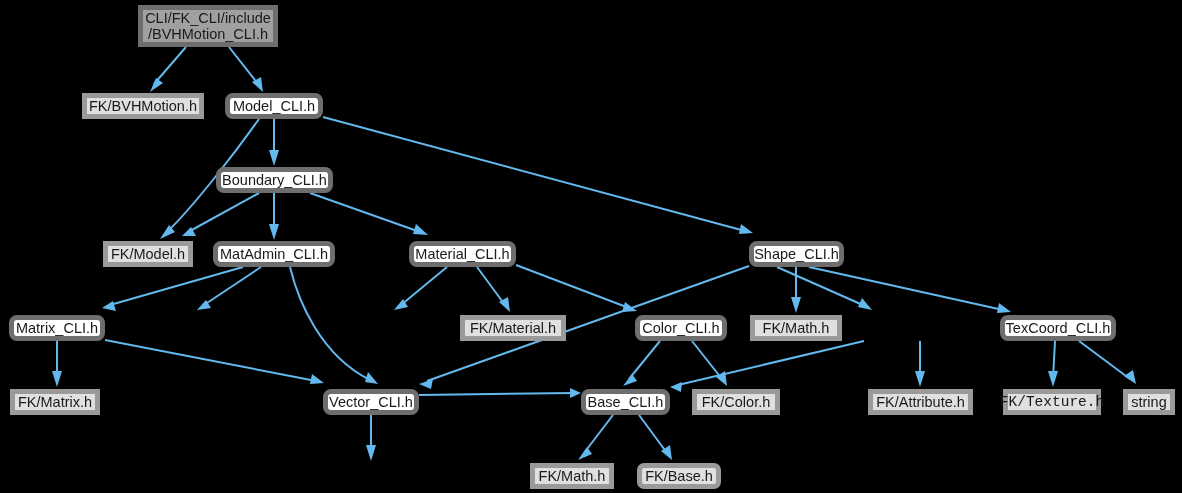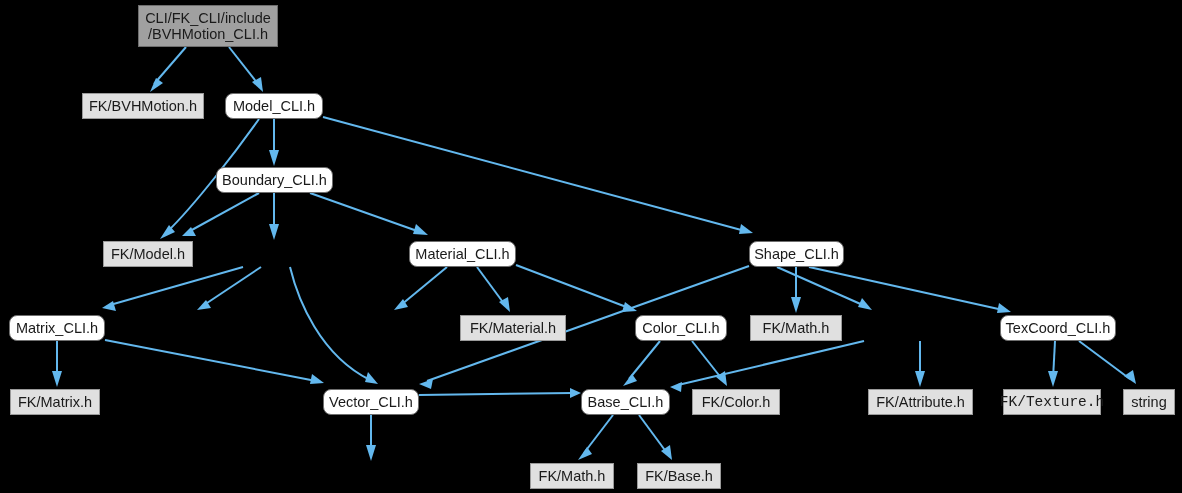--- a/index.html
+++ b/index.html
@@ -9,21 +9,21 @@
     width:1182px;
     height:493px;
     background:#000;
     font-family:"Liberation Sans", sans-serif;
     overflow:hidden;
   }
   #edges{position:absolute;left:0;top:0;width:1182px;height:493px;}
   .node{
     position:absolute;
     box-sizing:border-box;
-    border:1px solid #4d7c0f;
+    border:5px solid #4d7c0f;
     display:flex;
     align-items:center;
     justify-content:center;
     text-align:center;
     color:#1a1a1a;
     font-size:14.5px;
     line-height:16px;
     white-space:pre;
     z-index:2;
   }
@@ -96,29 +96,30 @@
       <polygon points="1053,387 1058,371 1048,371" fill="#63b8ee"></polygon>
       <path d="M1079,341 L1130,379" stroke="#63b8ee" stroke-width="2" fill="none"></path>
       <polygon points="1136,384 1133,370 1124,376" fill="#63b8ee"></polygon>
     </svg>
 <div class="node root" style="left: 138px; top: 5px; width: 140px; height: 42px;"><span>CLI/FK_CLI/include
 /BVHMotion_CLI.h</span></div>
     <div class="node grey" style="left: 82px; top: 93px; width: 122px; height: 26px;"><span>FK/BVHMotion.h</span></div>
     <div class="node white" style="left: 225px; top: 93px; width: 98px; height: 26px;"><span>Model_CLI.h</span></div>
     <div class="node grey" style="left: 103px; top: 241px; width: 90px; height: 26px;"><span>FK/Model.h</span></div>
     <div class="node white" style="left: 216px; top: 167px; width: 117px; height: 26px;"><span>Boundary_CLI.h</span></div>
+    <div class="node white" style="left: 213px; top: 241px; width: 122px; height: 26px;"><span>MatAdmin_CLI.h</span></div>
     <div class="node white" style="left: 409px; top: 241px; width: 107px; height: 26px;"><span>Material_CLI.h</span></div>
     <div class="node white" style="left: 749px; top: 241px; width: 95px; height: 26px;"><span>Shape_CLI.h</span></div>
     <div class="node white" style="left: 9px; top: 315px; width: 96px; height: 26px;"><span>Matrix_CLI.h</span></div>
     <div class="node grey" style="left: 460px; top: 315px; width: 106px; height: 26px;"><span>FK/Material.h</span></div>
     <div class="node white" style="left: 635px; top: 315px; width: 92px; height: 26px;"><span>Color_CLI.h</span></div>
     <div class="node grey" style="left: 750px; top: 315px; width: 92px; height: 26px;"><span>FK/Math.h</span></div>
     <div class="node white" style="left: 1000px; top: 315px; width: 116px; height: 26px;"><span>TexCoord_CLI.h</span></div>
     <div class="node grey" style="left: 10px; top: 389px; width: 90px; height: 26px;"><span>FK/Matrix.h</span></div>
     <div class="node white" style="left: 323px; top: 389px; width: 96px; height: 26px;"><span>Vector_CLI.h</span></div>
     <div class="node white" style="left: 581px; top: 389px; width: 89px; height: 26px;"><span>Base_CLI.h</span></div>
     <div class="node grey" style="left: 692px; top: 389px; width: 88px; height: 26px;"><span>FK/Color.h</span></div>
     <div class="node grey" style="left: 868px; top: 389px; width: 105px; height: 26px;"><span>FK/Attribute.h</span></div>
     <div class="node grey" style="left: 1003px; top: 389px; width: 98px; height: 26px; font-family: Liberation Mono, monospace;"><span>FK/Texture.h</span></div>
     <div class="node grey" style="left: 1123px; top: 389px; width: 52px; height: 26px;"><span>string</span></div>
     <div class="node grey" style="left: 530px; top: 463px; width: 84px; height: 26px;"><span>FK/Math.h</span></div>
-    <div class="node grey" style="left: 637px; top: 463px; width: 84px; height: 26px;"><span>FK/Base.h</span></div>
+    <div class="node grey" style="left: 637px; top: 463px; width: 84px; height: 26px; border-radius: 7px;"><span>FK/Base.h</span></div>
   </div>
 
 </body></html>

